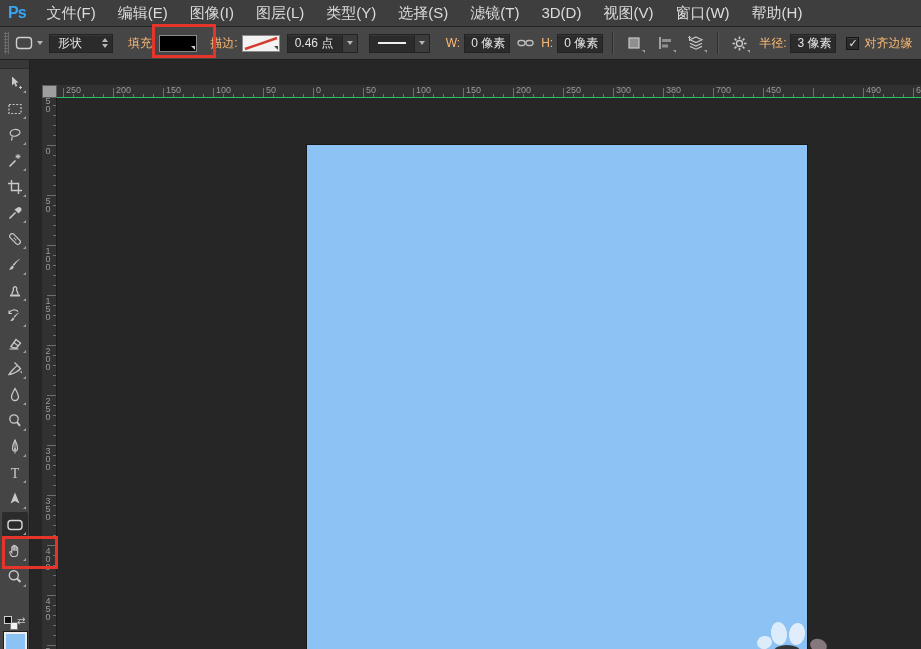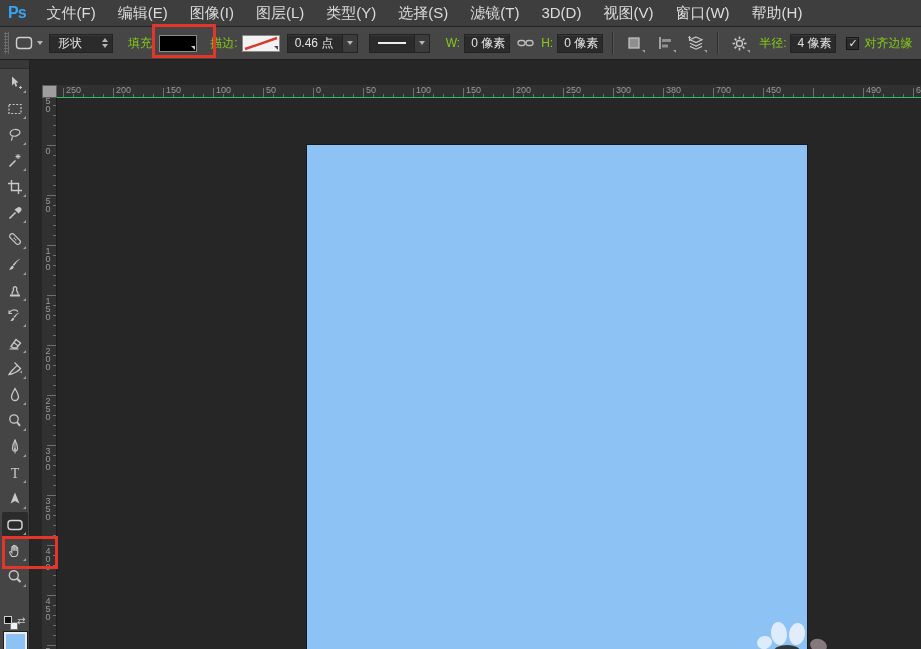--- a/index.html
+++ b/index.html
@@ -18,21 +18,21 @@
               border-bottom:1px solid #1f1f1f;display:flex;align-items:center;font-size:12px;}
   .grip{width:5px;height:22px;margin:0 5px 0 4px;
         background:radial-gradient(#6b6b6b 1px,transparent 1.2px);background-size:3px 3px;}
   .opt-btn{height:24px;display:flex;align-items:center;justify-content:center;position:relative;}
   .caret{width:0;height:0;border-left:3.5px solid transparent;border-right:3.5px solid transparent;
          border-top:4px solid #b5b5b5;margin-left:3px;}
   .dd-field{height:19px;background:#2b2b2b;border:1px solid #232323;box-shadow:inset 0 1px 0 rgba(255,255,255,.06);
             display:flex;align-items:center;color:#e3e3e3;}
   .dd-btn{width:15px;height:19px;background:#3c3c3c;border:1px solid #232323;border-left:none;
           display:flex;align-items:center;justify-content:center;}
-  .opt-label{color:#84cc16;margin:0 4px 0 0;}
+  .opt-label{color:#fdba74;margin:0 4px 0 0;}
   .swatch{width:38px;height:17px;border:1px solid #8a8a8a;position:relative;}
   .swatch .sw-caret{position:absolute;right:1px;bottom:1px;width:0;height:0;
         border-left:4px solid transparent;border-top:4px solid #cfcfcf;}
   .spinner{display:flex;flex-direction:column;align-items:center;margin-left:auto;margin-right:4px;line-height:4px;}
   .spinner i{width:0;height:0;border-left:3px solid transparent;border-right:3px solid transparent;}
   .spinner .up{border-bottom:4px solid #b5b5b5;margin-bottom:2px;}
   .spinner .dn{border-top:4px solid #b5b5b5;}
   .vsep{width:1px;height:22px;background:#2d2d2d;box-shadow:1px 0 0 #555;margin:0 9px;}
   .icon-btn{width:24px;height:22px;display:flex;align-items:center;justify-content:center;position:relative;}
   .icon-btn .mini-caret{position:absolute;right:1px;bottom:1px;width:0;height:0;
@@ -193,21 +193,21 @@
             <line x1="11.6" y1="11.6" x2="13.4" y2="13.4"></line>
           <line x1="3.6" y1="13.4" x2="5.4" y2="11.6"></line>
             <line x1="11.6" y1="5.4" x2="13.4" y2="3.6"></line>
         </g>
       </svg>
       <span class="mini-caret"></span>
     </div>
 
     <span class="opt-label">半径:</span>
     <div class="dd-field" style="width:46px;padding-left:6px;margin-right:10px;">
-      <span>4 像素</span>
+      <span>3 像素</span>
     </div>
 
     <div class="checkbox">
       <span>✓</span>
     </div>
     <span class="opt-label" style="margin-left:5px;">对齐边缘</span>
   </div>
 
   <div id="toolbar">
     <div id="toolbar-grip"></div>

